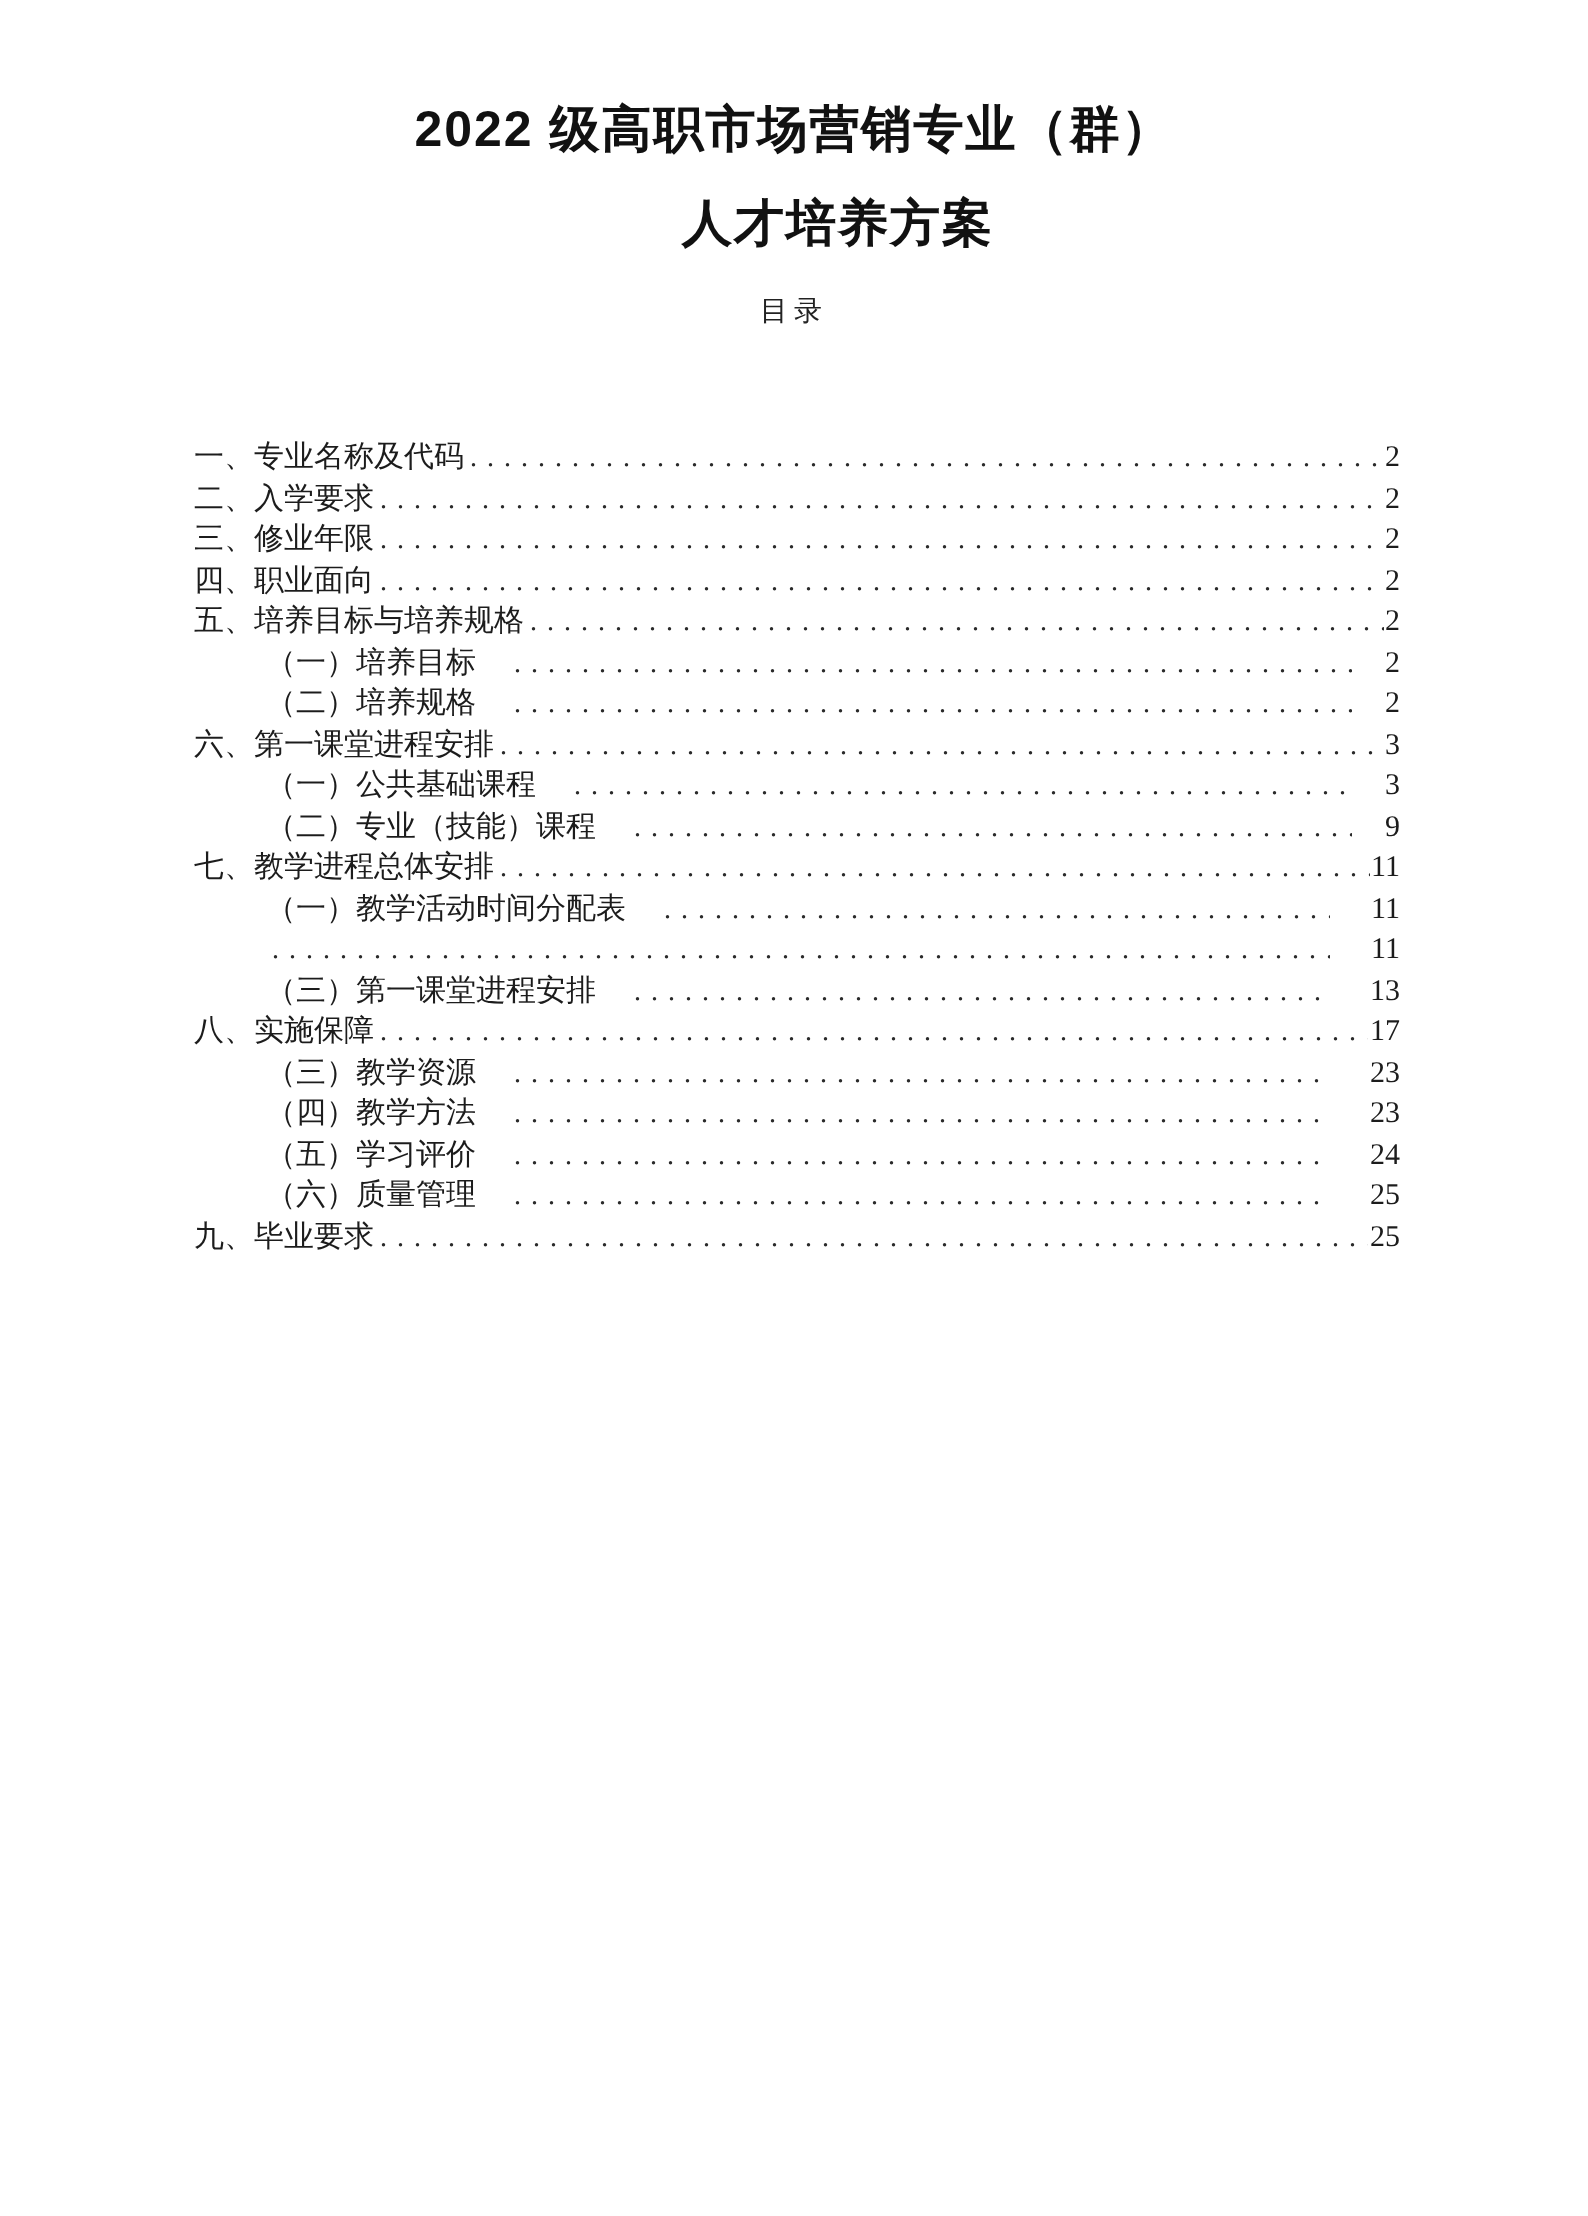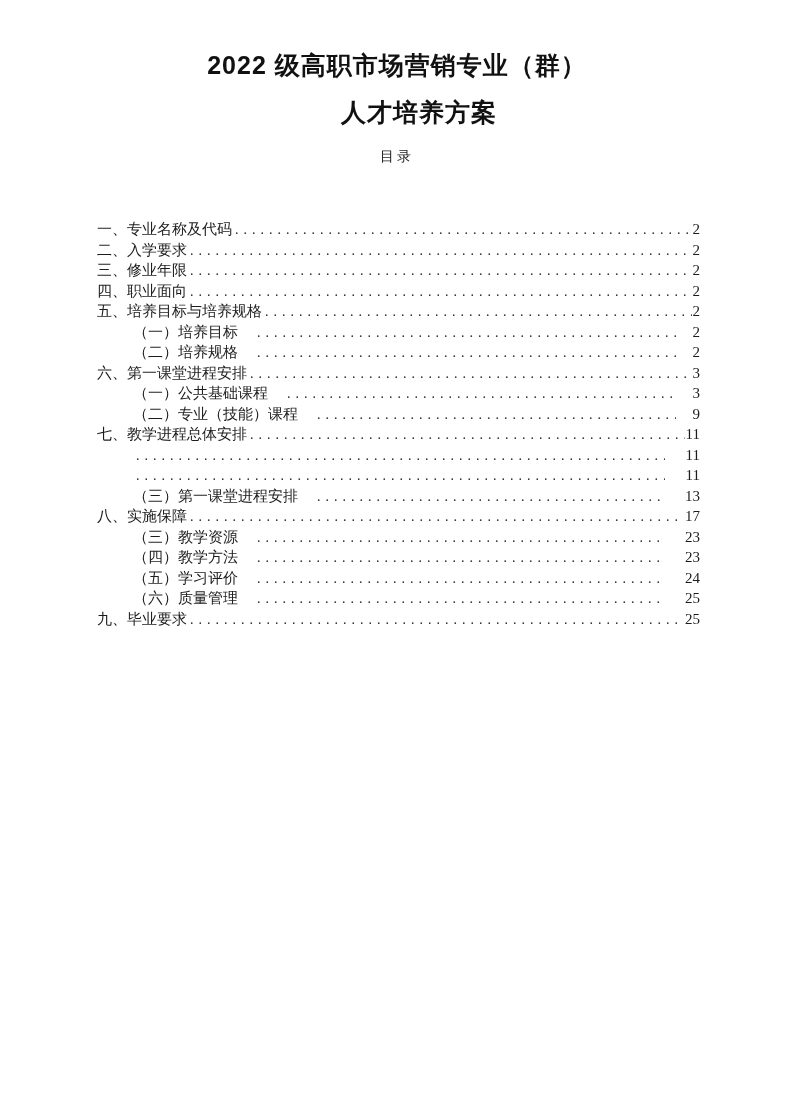--- a/index.html
+++ b/index.html
@@ -140,20 +140,21 @@
         <span class="toc-label">（二）专业（技能）课程</span>
         <span class="toc-leader"></span>
         <span class="toc-page">9</span>
       </div>
       <div class="toc-row">
         <span class="toc-label">七、教学进程总体安排</span>
         <span class="toc-leader"></span>
         <span class="toc-page">11</span>
       </div>
       <div class="toc-row level2">
+        <span class="toc-label">（一）教学活动时间分配表</span>
         <span class="toc-leader"></span>
         <span class="toc-page"> 11</span>
       </div>
       <div class="toc-row level2">
         <span class="toc-leader"></span>
         <span class="toc-page"> 11</span>
       </div>
       <div class="toc-row level2">
         <span class="toc-label">（三）第一课堂进程安排</span>
         <span class="toc-leader"></span>

